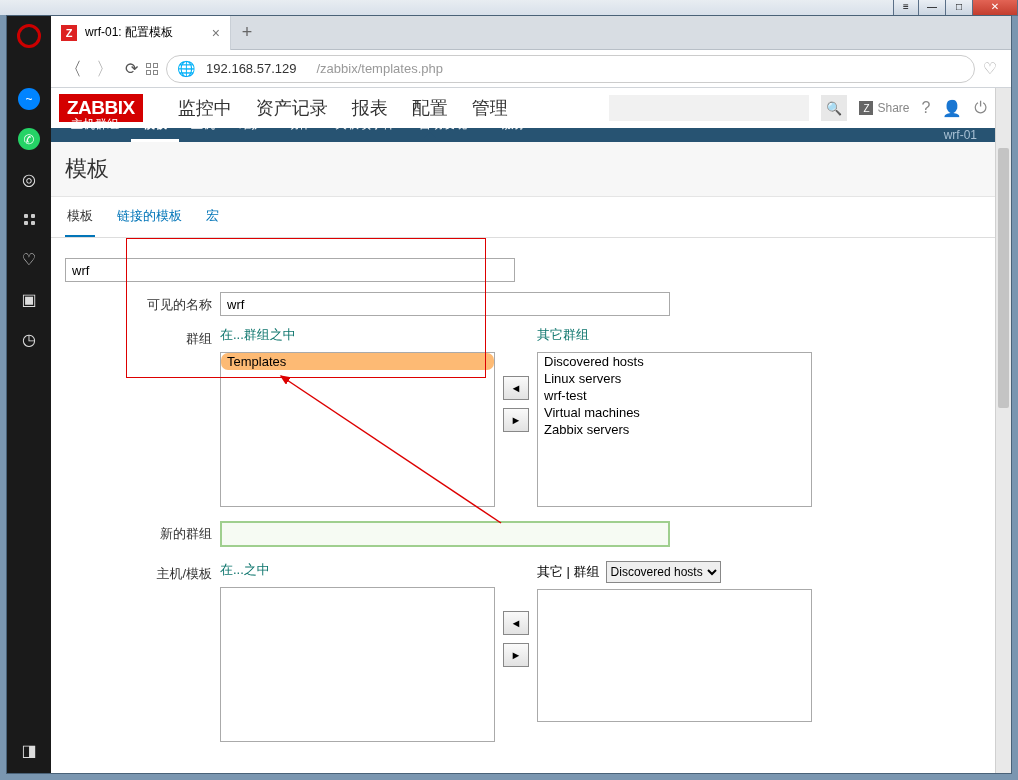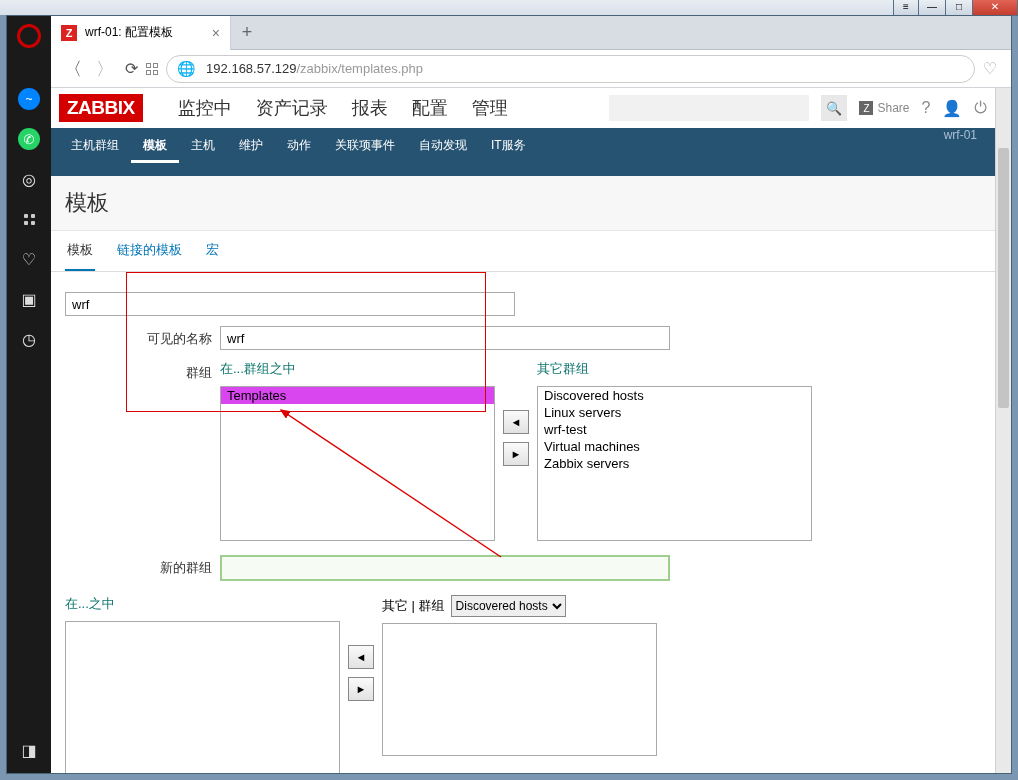--- a/index.html
+++ b/index.html
@@ -32,63 +32,63 @@
 
 .addr-bar { height: 38px; background: #fff; display: flex; align-items: center; gap: 8px; padding: 0 10px; border-bottom: 1px solid #d0d4d9; }
 .nav-arrow { width: 24px; text-align: center; color: #aaa; font-size: 18px; }
 .nav-arrow.back { color: #555; }
 .reload-icon { font-size: 16px; color: #555; }
 .sd-icon { display: grid; grid-template-columns: 5px 5px; grid-template-rows: 5px 5px; gap: 2px; }
 .sd-icon span { border: 1px solid #888; }
 .url-box { flex: 1; height: 28px; border: 1px solid #ccc; border-radius: 14px; display: flex; align-items: center; padding: 0 10px; font-size: 13px; gap: 10px; }
 .url-box .globe { color: #888; font-size: 15px; }
 .url-host { color: #333; }
-.url-path { color: #999; }
+.url-path { color: #999; padding-left: 20px; }
 .heart { font-size: 16px; color: #aaa; margin-right: 4px; }
 
 .content-area { flex: 1; overflow: auto; background: #fff; position: relative; }
 
 .scrollbar-v { position: absolute; right: 0; top: 0; bottom: 0; width: 16px; background: #e9e9e9; border-left: 1px solid #d0d0d0; }
 .scrollbar-v .thumb { position: absolute; left: 2px; right: 2px; top: 60px; height: 260px; background: #c4c4c4; border-radius: 2px; }
 
 .page { margin-right: 16px; }
 
 .zbx-header { background: #fff; height: 40px; display: flex; align-items: center; padding: 0 8px; gap: 5px; }
 .zbx-logo { background: #d40000; color: #fff; font-weight: bold; padding: 3px 8px; font-size: 19px; letter-spacing: -0.5px; font-family: Arial; }
 .top-nav { display: flex; margin-left: 18px; gap: 0; }
 .top-nav a { padding: 10px 12px; font-size: 18px; color: #333; text-decoration: none; position: relative; }
 .top-nav a.active::after { content: ""; position: absolute; bottom: -8px; left: 50%; transform: translateX(-50%); border: 6px solid transparent; border-bottom-color: #275372; }
 .hdr-right { margin-left: auto; display: flex; align-items: center; gap: 12px; color: #888; }
 .hdr-search { width: 200px; height: 26px; background: #f1f1f1; border: none; padding: 0 8px; font-size: 12px; }
 .hdr-search-btn { width: 26px; height: 26px; background: #e8e8e8; display: flex; align-items: center; justify-content: center; font-size: 13px; }
 .share-badge { display: flex; align-items: center; gap: 4px; font-size: 12px; }
 .share-badge .z { background: #666; color: #fff; width: 14px; height: 14px; font-size: 10px; display: flex; align-items: center; justify-content: center; }
 
-.zbx-sub { background: #275372; height: 48px; display: flex; align-items: flex-start; padding: 0 8px; }
+.zbx-sub { background: #275372; height: 14px; display: flex; align-items: flex-end; padding: 0 8px; }
 .zbx-sub a { color: #fff; font-size: 12px; padding: 9px 12px; text-decoration: none; }
 .zbx-sub a.active { border-bottom: 3px solid #fff; padding-bottom: 6px; font-weight: bold; }
 .zbx-sub .ctx { margin-left: auto; color: #a8c0d4; font-size: 12px; padding-right: 10px; }
 
 .page-title { padding: 12px 14px; background: #f7f7f7; border-bottom: 1px solid #e5e5e5; }
 .page-title h1 { font-size: 22px; font-weight: normal; color: #333; }
 
 .form-tabs { background: #fff; border-bottom: 1px solid #ddd; padding: 0 14px; display: flex; gap: 20px; }
 .form-tabs a { padding: 10px 2px; font-size: 13px; color: #0275b8; text-decoration: none; }
 .form-tabs a.active { color: #333; border-bottom: 2px solid #0275b8; }
 
 .form-body { padding: 20px 14px; position: relative; font-size: 13px; }
 .form-row { display: flex; margin-bottom: 10px; align-items: flex-start; }
 .form-row label { width: 155px; text-align: right; padding-right: 8px; padding-top: 4px; color: #333; }
 .text-input { width: 450px; height: 24px; border: 1px solid #aaa; padding: 0 6px; font-size: 13px; }
 
 .groups-row { display: flex; }
 .col-label { font-size: 13px; color: #0f766e; margin-bottom: 8px; }
 .listbox { width: 275px; height: 155px; border: 1px solid #aaa; background: #fff; overflow: auto; font-size: 13px; }
 .listbox .opt { padding: 1px 6px; line-height: 15px; }
-.listbox .opt.selected { background: #d946ef; }
+.listbox .opt.selected { background: #fdba74; border-radius: 7px; }
 .mover-col { display: flex; flex-direction: column; gap: 8px; padding: 50px 8px 0; }
 .mover-btn { width: 26px; height: 24px; border: 1px solid #888; background: linear-gradient(#fafafa,#e2e2e2); font-size: 11px; }
 
 .newgroup-input { width: 450px; height: 26px; border: 2px solid #9fcf8e; padding: 0 6px; background: #f6fbf3; }
 
 .hostmpl-row .selector { display: flex; align-items: center; gap: 6px; margin-bottom: 6px; }
 .hostmpl-row select { height: 22px; border: 1px solid #888; font-size: 12px; }
 
 .redbox { position: absolute; border: 1px solid #d00; pointer-events: none; }
 .arrow-svg { position: absolute; pointer-events: none; }
@@ -254,20 +254,21 @@
               </div>
             </div>
           </div>
 
           <div class="form-row" style="margin-top:14px;">
             <label>新的群组</label>
             <input class="newgroup-input" value="" style="">
           </div>
 
           <div class="form-row hostmpl-row" style="margin-top:14px;">
+            <label>主机/模板</label>
             <div class="groups-row">
               <div>
                 <div class="col-label">在...之中</div>
                 <div class="listbox"></div>
               </div>
               <div class="mover-col">
                 <button class="mover-btn">◄</button>
                 <button class="mover-btn">►</button>
               </div>
               <div>

